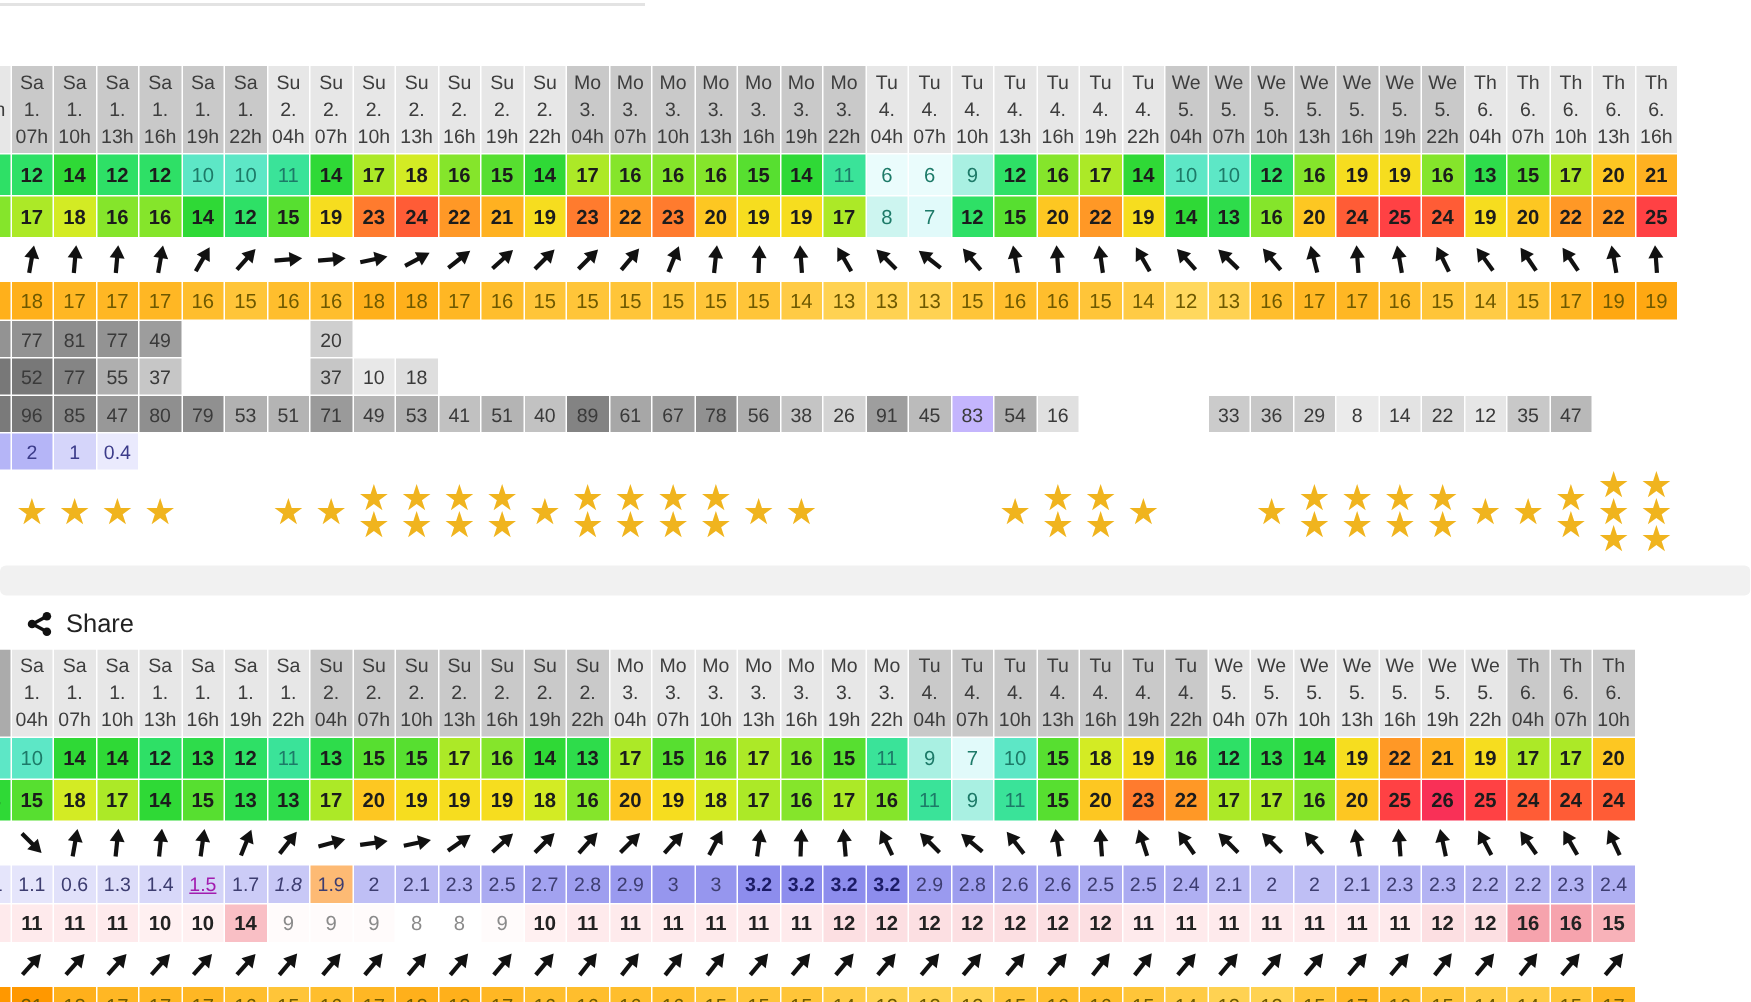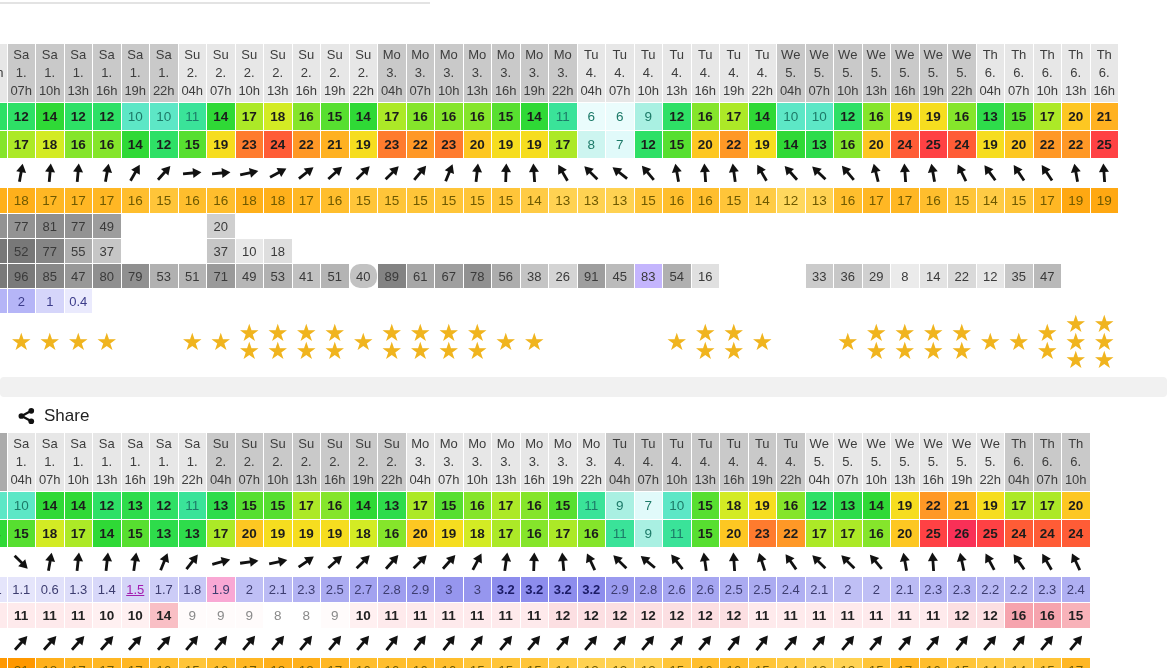--- a/index.html
+++ b/index.html
@@ -781,21 +781,21 @@
         <div class="cell ncell" style="background: rgb(152, 152, 152); color: rgb(58, 58, 58);">47</div>
         <div class="cell ncell" style="background: rgb(143, 143, 143); color: rgb(58, 58, 58);">80</div>
         <div class="cell ncell" style="background: rgb(144, 144, 144); color: rgb(58, 58, 58);">79</div>
         <div class="cell ncell" style="background: rgb(177, 177, 177); color: rgb(58, 58, 58);">53</div>
         <div class="cell ncell" style="background: rgb(180, 180, 180); color: rgb(58, 58, 58);">51</div>
         <div class="cell ncell" style="background: rgb(154, 154, 154); color: rgb(58, 58, 58);">71</div>
         <div class="cell ncell" style="background: rgb(182, 182, 182); color: rgb(58, 58, 58);">49</div>
         <div class="cell ncell" style="background: rgb(177, 177, 177); color: rgb(58, 58, 58);">53</div>
         <div class="cell ncell" style="background: rgb(193, 193, 193); color: rgb(58, 58, 58);">41</div>
         <div class="cell ncell" style="background: rgb(180, 180, 180); color: rgb(58, 58, 58);">51</div>
-        <div class="cell ncell" style="background: rgb(194, 194, 194); color: rgb(58, 58, 58); border-radius: 10px;">40</div>
+        <div class="cell ncell" style="background: rgb(194, 194, 194); color: rgb(58, 58, 58);">40</div>
         <div class="cell ncell" style="background: rgb(131, 131, 131); color: rgb(58, 58, 58);">89</div>
         <div class="cell ncell" style="background: rgb(167, 167, 167); color: rgb(58, 58, 58);">61</div>
         <div class="cell ncell" style="background: rgb(159, 159, 159); color: rgb(58, 58, 58);">67</div>
         <div class="cell ncell" style="background: rgb(145, 145, 145); color: rgb(58, 58, 58);">78</div>
         <div class="cell ncell" style="background: rgb(173, 173, 173); color: rgb(58, 58, 58);">56</div>
         <div class="cell ncell" style="background: rgb(196, 196, 196); color: rgb(58, 58, 58);">38</div>
         <div class="cell ncell" style="background: rgb(212, 212, 212); color: rgb(58, 58, 58);">26</div>
         <div class="cell ncell" style="background: rgb(158, 158, 158); color: rgb(58, 58, 58);">91</div>
         <div class="cell ncell" style="background: rgb(187, 187, 187); color: rgb(58, 58, 58);">45</div>
         <div class="cell ncell" style="background: #c4b5fd; color: rgb(58, 58, 58);">83</div>
@@ -1595,22 +1595,22 @@
         </div>
       </div>
       <div class="trow r-wave">
         <div class="cell ncell" style="background: rgb(229, 229, 251); color: rgb(61, 61, 112);">1.1</div>
         <div class="cell ncell" style="background: rgb(229, 229, 251); color: rgb(61, 61, 112);">1.1</div>
         <div class="cell ncell" style="background: rgb(225, 225, 250); color: rgb(61, 61, 112);">0.6</div>
         <div class="cell ncell" style="background: rgb(221, 221, 249); color: rgb(61, 61, 112);">1.3</div>
         <div class="cell ncell" style="background: rgb(216, 216, 249); color: rgb(61, 61, 112);">1.4</div>
         <div class="cell ncell" style="background: rgb(212, 212, 248); color: #a21caf; text-decoration: underline;">1.5</div>
         <div class="cell ncell" style="background: rgb(204, 204, 247); color: rgb(61, 61, 112);">1.7</div>
-        <div class="cell ncell" style="background: rgb(200, 200, 246); color: rgb(61, 61, 112);">1.8</div>
-        <div class="cell ncell" style="background: #f9a8d4; color: rgb(61, 61, 112);">1.9</div>
+        <div class="cell ncell" style="background: rgb(200, 200, 246); color: rgb(61, 61, 112); font-style: italic;">1.8</div>
+        <div class="cell ncell" style="background: #fdba74; color: rgb(61, 61, 112);">1.9</div>
         <div class="cell ncell" style="background: rgb(191, 191, 245); color: rgb(61, 61, 112);">2</div>
         <div class="cell ncell" style="background: rgb(187, 187, 244); color: rgb(61, 61, 112);">2.1</div>
         <div class="cell ncell" style="background: rgb(179, 179, 243); color: rgb(61, 61, 112);">2.3</div>
         <div class="cell ncell" style="background: rgb(171, 171, 241); color: rgb(61, 61, 112);">2.5</div>
         <div class="cell ncell" style="background: rgb(162, 162, 240); color: rgb(61, 61, 112);">2.7</div>
         <div class="cell ncell" style="background: rgb(158, 158, 239); color: rgb(61, 61, 112);">2.8</div>
         <div class="cell ncell" style="background: rgb(154, 154, 239); color: rgb(61, 61, 112);">2.9</div>
         <div class="cell ncell" style="background: rgb(150, 150, 238); color: rgb(61, 61, 112);">3</div>
         <div class="cell ncell" style="background: rgb(150, 150, 238); color: rgb(61, 61, 112);">3</div>
         <div class="cell ncell" style="background: rgb(141, 141, 237); font-weight: 700; color: rgb(27, 27, 102);">3.2</div>

